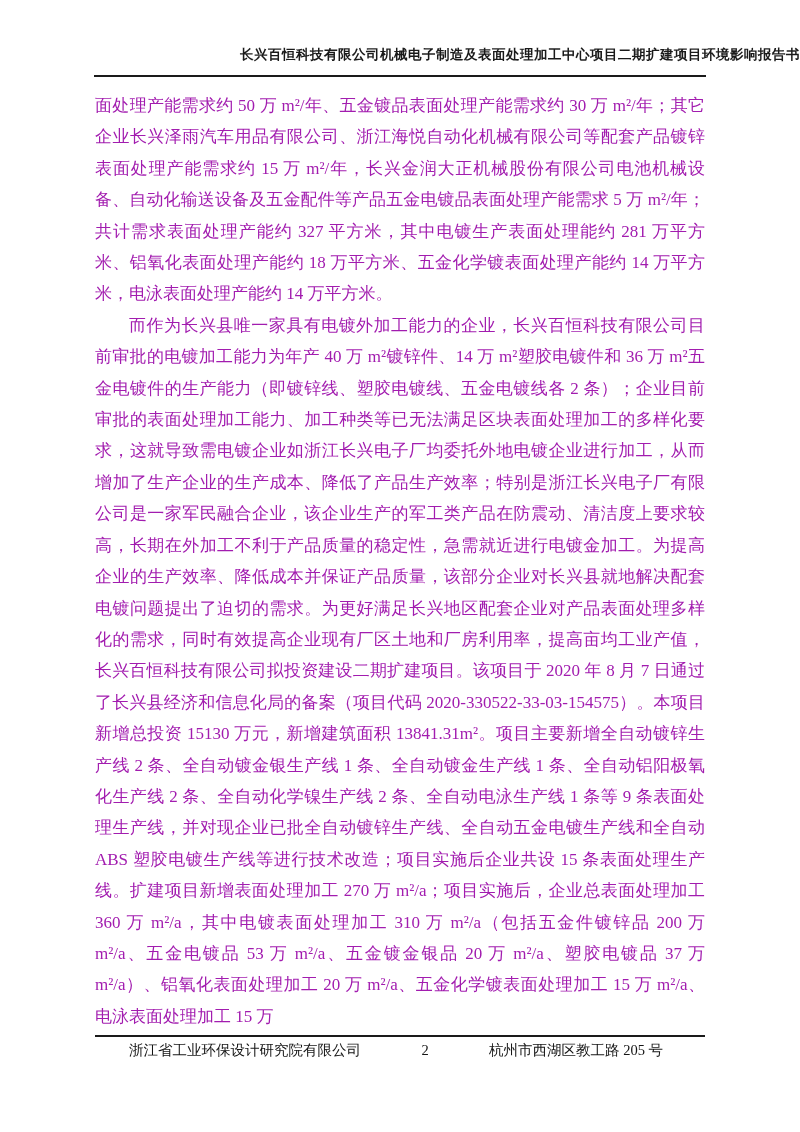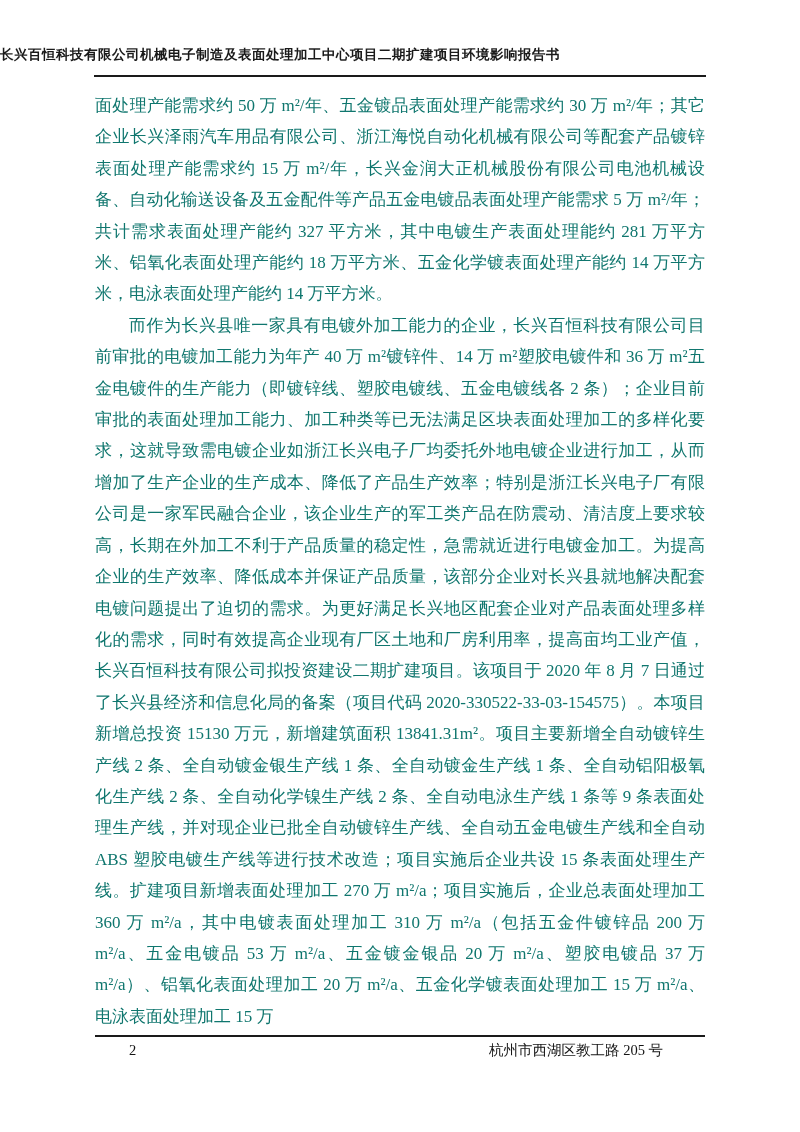--- a/index.html
+++ b/index.html
@@ -15,21 +15,21 @@
     overflow: hidden;
     font-family: "Liberation Serif", "DejaVu Serif", serif;
     color: #121212;
   }
   
   .doc-header {
     position: absolute;
     top: 46px;
     left: 0;
     right: 0;
-    text-align: left;
+    text-align: right;
   }
   .doc-header .title {
     font-size: 13.5px;
     font-weight: 700;
     letter-spacing: 0.5px;
     color: #1a1a1a;
     white-space: nowrap;
   }
   .header-rule {
     position: absolute;
@@ -42,21 +42,21 @@
   .doc-body {
     position: absolute;
     top: 90px;
     left: 95px;
     right: 95px;
     bottom: 100px;
     overflow: hidden;
     font-size: 17px;
     line-height: 31.4px;
     text-align: justify;
-    color: #0f766e;
+    color: #a21caf;
   }
   .doc-body p {
     margin: 0;
     padding: 0;
   }
   .doc-body p.indent {
     text-indent: 2em;
   }
   
   .doc-footer {
@@ -87,18 +87,19 @@
 
   <div class="header-rule"></div>
 
   <main class="doc-body">
     <p>面处理产能需求约 50 万 m²/年、五金镀品表面处理产能需求约 30 万 m²/年；其它企业长兴泽雨汽车用品有限公司、浙江海悦自动化机械有限公司等配套产品镀锌表面处理产能需求约 15 万 m²/年，长兴金润大正机械股份有限公司电池机械设备、自动化输送设备及五金配件等产品五金电镀品表面处理产能需求 5 万 m²/年；共计需求表面处理产能约 327 平方米，其中电镀生产表面处理能约 281 万平方米、铝氧化表面处理产能约 18 万平方米、五金化学镀表面处理产能约 14 万平方米，电泳表面处理产能约 14 万平方米。</p>
     <p class="indent">而作为长兴县唯一家具有电镀外加工能力的企业，长兴百恒科技有限公司目前审批的电镀加工能力为年产 40 万 m²镀锌件、14 万 m²塑胶电镀件和 36 万 m²五金电镀件的生产能力（即镀锌线、塑胶电镀线、五金电镀线各 2 条）；企业目前审批的表面处理加工能力、加工种类等已无法满足区块表面处理加工的多样化要求，这就导致需电镀企业如浙江长兴电子厂均委托外地电镀企业进行加工，从而增加了生产企业的生产成本、降低了产品生产效率；特别是浙江长兴电子厂有限公司是一家军民融合企业，该企业生产的军工类产品在防震动、清洁度上要求较高，长期在外加工不利于产品质量的稳定性，急需就近进行电镀金加工。为提高企业的生产效率、降低成本并保证产品质量，该部分企业对长兴县就地解决配套电镀问题提出了迫切的需求。为更好满足长兴地区配套企业对产品表面处理多样化的需求，同时有效提高企业现有厂区土地和厂房利用率，提高亩均工业产值，长兴百恒科技有限公司拟投资建设二期扩建项目。该项目于 2020 年 8 月 7 日通过了长兴县经济和信息化局的备案（项目代码 2020-330522-33-03-154575）。本项目新增总投资 15130 万元，新增建筑面积 13841.31m²。项目主要新增全自动镀锌生产线 2 条、全自动镀金银生产线 1 条、全自动镀金生产线 1 条、全自动铝阳极氧化生产线 2 条、全自动化学镍生产线 2 条、全自动电泳生产线 1 条等 9 条表面处理生产线，并对现企业已批全自动镀锌生产线、全自动五金电镀生产线和全自动 ABS 塑胶电镀生产线等进行技术改造；项目实施后企业共设 15 条表面处理生产线。扩建项目新增表面处理加工 270 万 m²/a；项目实施后，企业总表面处理加工 360 万 m²/a，其中电镀表面处理加工 310 万 m²/a（包括五金件镀锌品 200 万 m²/a、五金电镀品 53 万 m²/a、五金镀金银品 20 万 m²/a、塑胶电镀品 37 万 m²/a）、铝氧化表面处理加工 20 万 m²/a、五金化学镀表面处理加工 15 万 m²/a、电泳表面处理加工 15 万</p>
   </main>
 
   <footer class="doc-footer">
     <div class="footer-row">
+      <span>浙江省工业环保设计研究院有限公司</span>
       <span>2</span>
       <span>杭州市西湖区教工路 205 号</span>
     </div>
   </footer>
 
 </div>
 
 </body></html>

